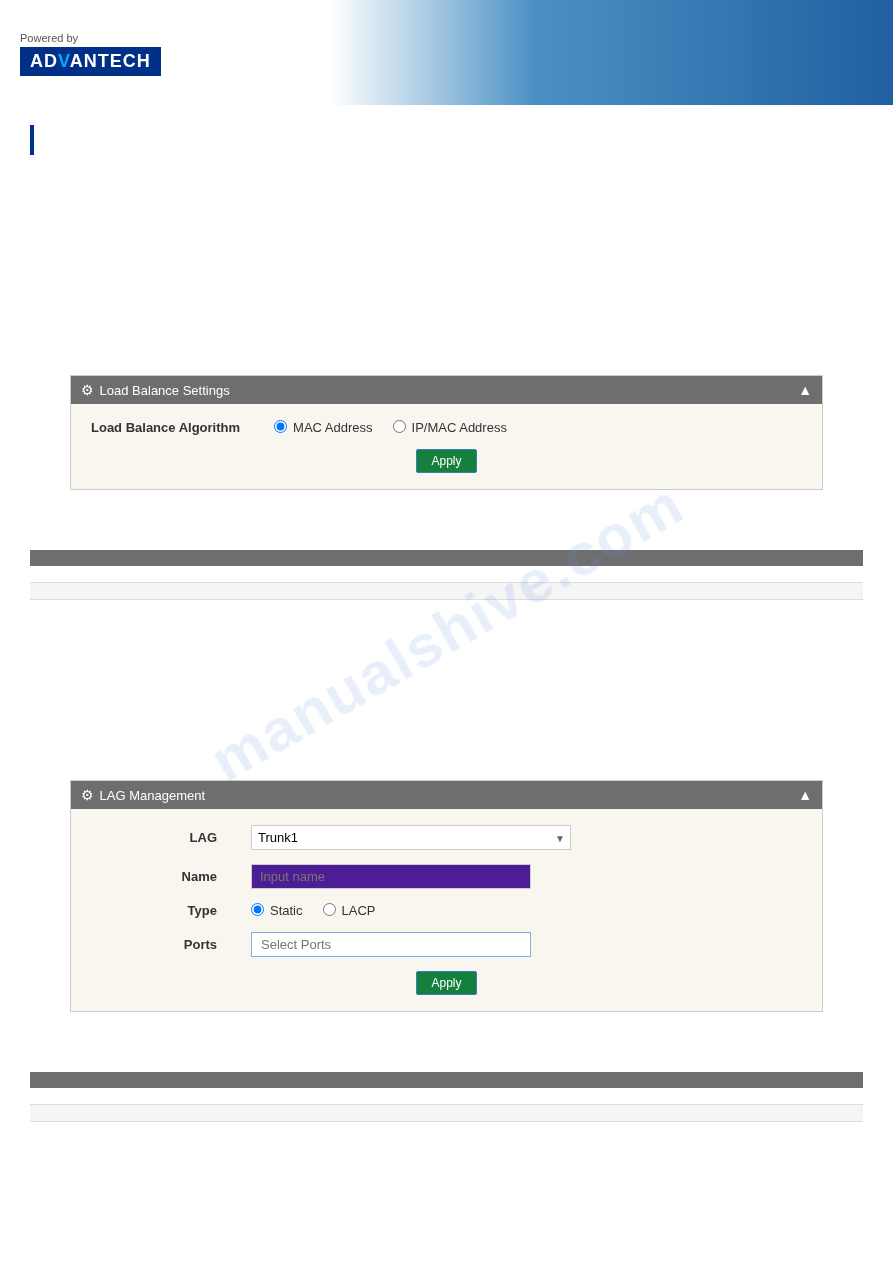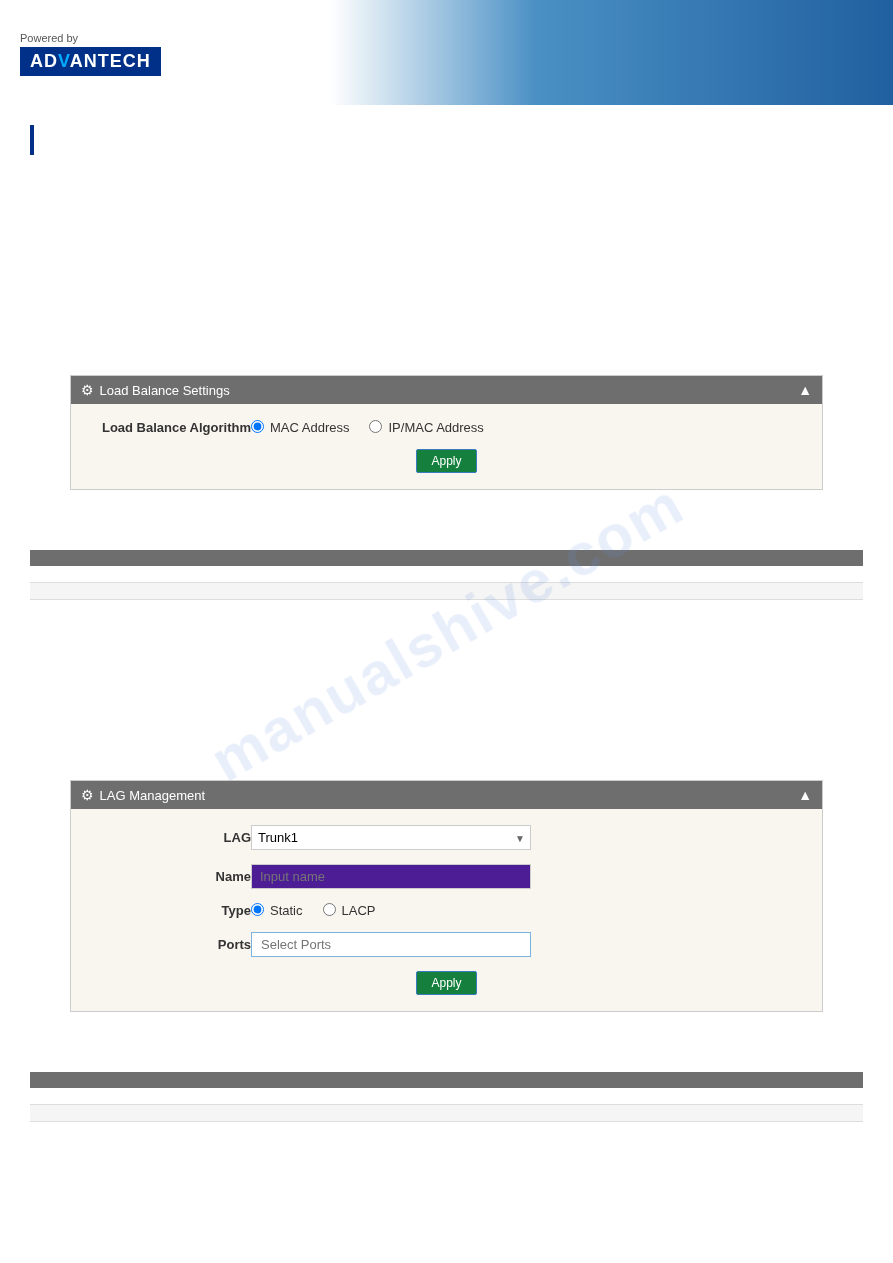--- a/index.html
+++ b/index.html
@@ -99,21 +99,21 @@
     
     .form-row {
       display: flex;
       align-items: center;
       margin-bottom: 14px;
     }
     .form-label {
       font-weight: bold;
       min-width: 160px;
       text-align: right;
-      padding-right: 0;
+      padding-right: 34px;
       color: #333;
     }
     .form-controls {
       display: flex;
       align-items: center;
       gap: 20px;
     }
     .radio-group {
       display: flex;
       align-items: flex-start;
@@ -159,21 +159,21 @@
     .data-table tr:nth-child(even) td {
       background: #f5f5f5;
     }
 
     
     .form-select {
       border: 1px solid #ccc;
       padding: 4px 6px;
       background: #fff;
       font-size: 13px;
-      width: 280px;
+      width: 320px;
     }
     .form-input {
       border: 1px solid #ccc;
       padding: 4px 8px;
       background: #4c1d95;
       font-size: 13px;
       width: 280px;
       color: #999;
     }
     .form-select-wrap {

